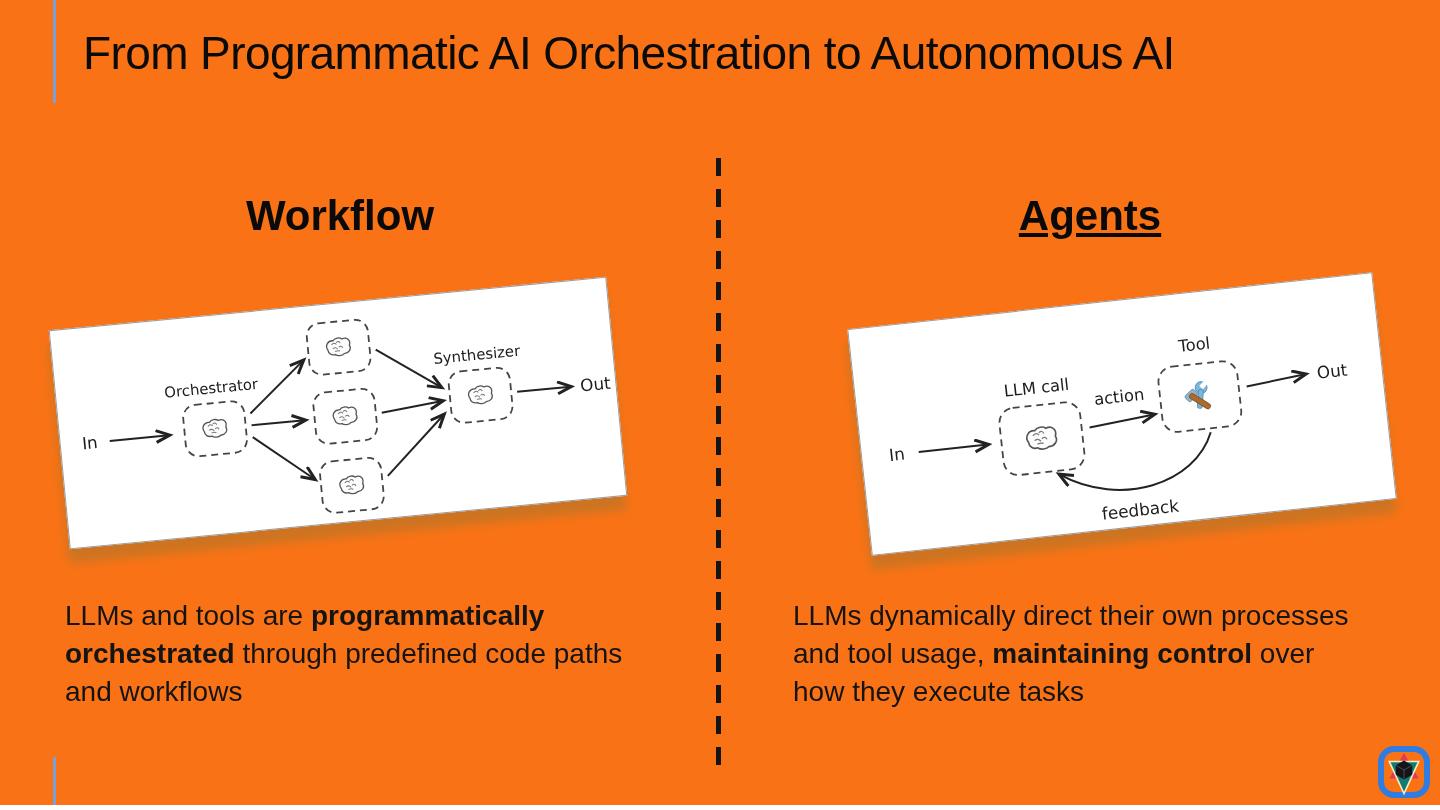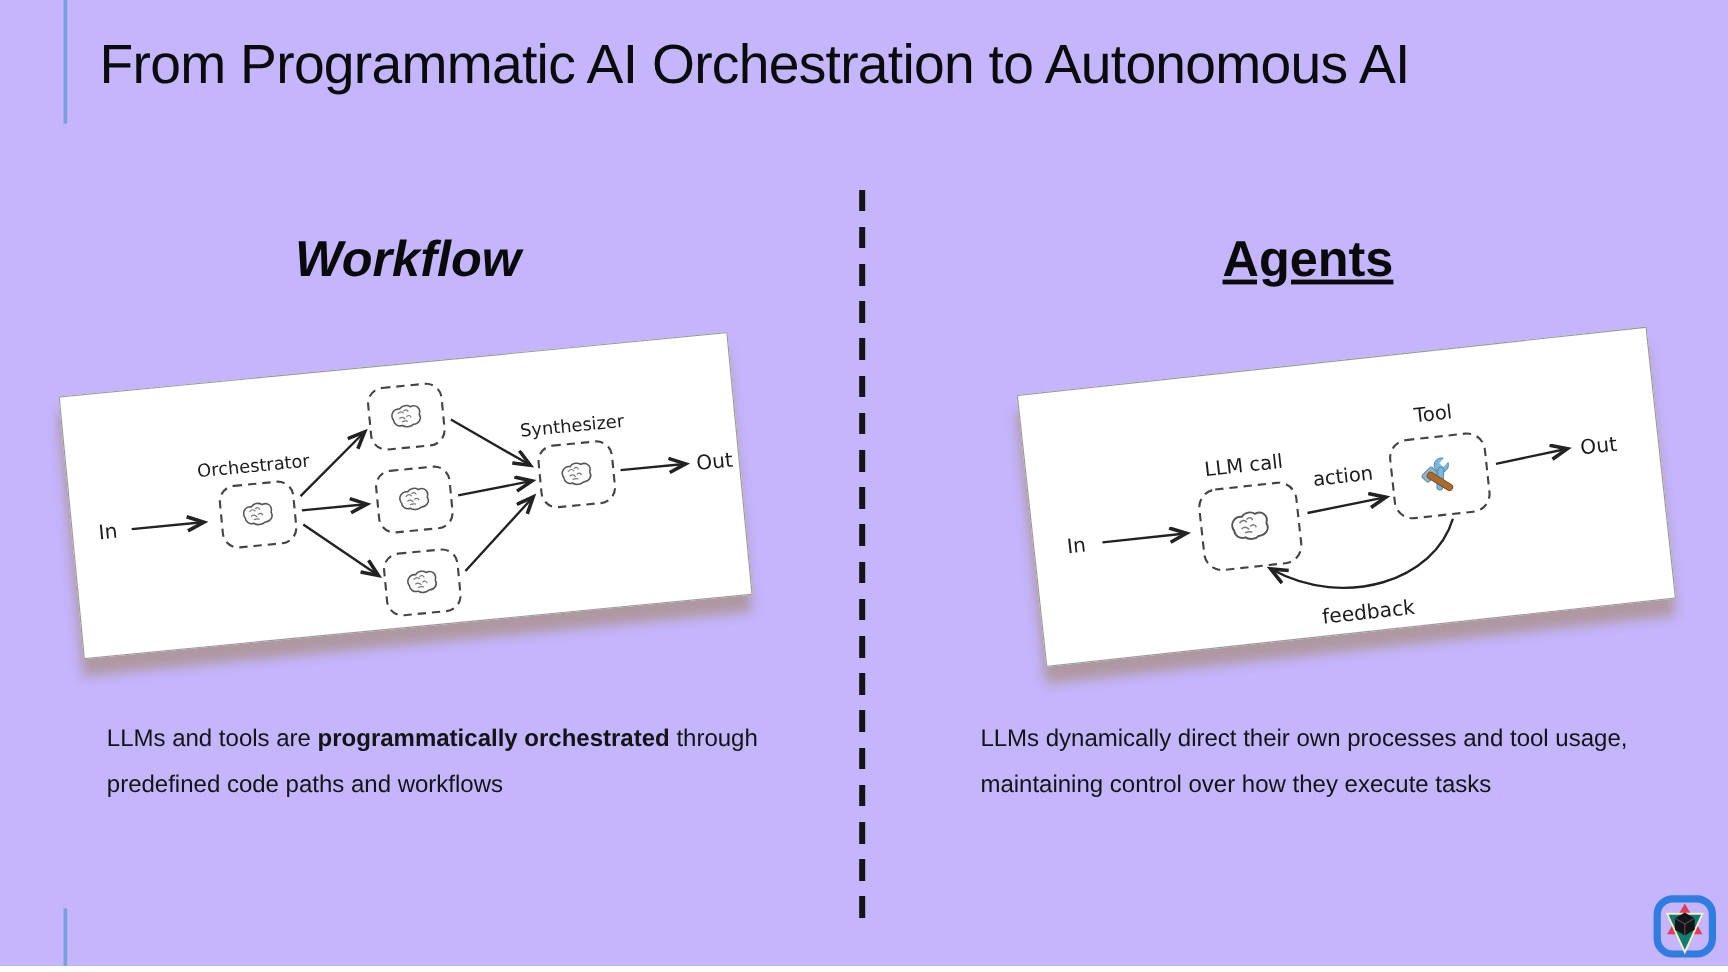--- a/index.html
+++ b/index.html
@@ -1,52 +1,52 @@
 <!DOCTYPE html>
 <html><head>
 <meta charset="utf-8">
 <style>
   * { margin:0; padding:0; box-sizing:border-box; }
   html,body { width:1440px; height:810px; }
   body { font-family:"Liberation Sans", sans-serif; }
   .slide {
     position:relative; width:1440px; height:810px;
-    background:#c4b5fd; overflow:hidden;
+    background:#f97316; overflow:hidden;
   }
   .accent-line { position:absolute; left:53px; width:3px; background:#7B9FD8; }
   .accent-top { top:0; height:103px; }
   .accent-bottom { top:757px; height:53px; }
   .slide-title {
     position:absolute; left:83px; top:26px;
     font-size:46px; font-weight:400; letter-spacing:-0.6px;
     color:#0b0b0b; white-space:nowrap;
   }
   .divider {
     position:absolute; left:716px; top:158px; width:5px; height:616px;
     background-image:repeating-linear-gradient(to bottom,
       #141414 0px, #141414 18px, transparent 18px, transparent 31px);
   }
   .col-heading {
     position:absolute; top:192px; text-align:center;
     font-size:42px; font-weight:700; color:#0a0a0a;
   }
-  .col-heading.left  { left:60px;  width:560px;font-style:italic; }
+  .col-heading.left  { left:60px;  width:560px; }
   .col-heading.right { left:810px; width:560px;text-decoration:underline; }
   .card {
     position:absolute; background:#ffffff;
     border:1px solid #9b9b9b;
     box-shadow:-2px 14px 10px rgba(150,118,48,0.45);
   }
   .card.left  { left:58px;  top:303px; width:560px; height:220px; transform:rotate(-5.5deg); }
   .card.right { left:858px; top:300px; width:528px; height:228px; transform:rotate(-6.2deg); }
   .card svg { display:block; width:100%; height:100%; }
   .hand { font-family:"DejaVu Sans", sans-serif; fill:#1c1c1c; }
   .caption {
     position:absolute; top:597px; width:575px;
-    font-size:20px; line-height:38px; color:#141414;margin-left:24px;
+    font-size:28px; line-height:38px; color:#141414;
   }
   .caption.left  { left:65px;  width:560px; }
   .caption.right { left:793px; width:560px; }
   .bottom-strip { position:absolute; left:0; bottom:0; width:1440px; height:5px; background:#ffffff; }
   .logo { position:absolute; left:1376px; top:744px; width:56px; height:56px; }
 </style>
 </head>
 <body>
 
 <div class="slide">
@@ -140,21 +140,21 @@
 
       <line x1="392" y1="100" x2="452" y2="94" stroke="#222" stroke-width="2" marker-end="url(#ahR)"></line>
       <text class="hand" x="464" y="100" font-size="17">Out</text>
 
       <path d="M351,142 C330,192 253,208 195,168" fill="none" stroke="#222" stroke-width="2" marker-end="url(#ahR)"></path>
       <text class="hand" x="272" y="218" font-size="17" text-anchor="middle">feedback</text>
     </svg>
   </div>
 
   <p class="caption left"><span>LLMs and tools are </span><span style="font-weight: bold;">programmatically orchestrated</span><span> through predefined code paths and workflows</span></p>
-  <p class="caption right"><span>LLMs dynamically direct their own processes and tool usage, </span><span style="font-weight: normal;">maintaining control</span><span> over how they execute tasks</span></p>
+  <p class="caption right"><span>LLMs dynamically direct their own processes and tool usage, </span><span style="font-weight: bold;">maintaining control</span><span> over how they execute tasks</span></p>
 
   <svg class="logo" viewBox="0 0 56 56">
     <rect x="5" y="5" width="46" height="46" rx="13" fill="none" stroke="#2F7DE1" stroke-width="6"></rect>
     <polygon points="28,9 42.7,34.5 13.3,34.5" fill="#E23A57"></polygon>
     <polygon points="28,49.5 13.3,17.5 42.7,17.5" fill="#0F7D72" stroke="#FCEFC8" stroke-width="1.6"></polygon>
     <polygon points="36.2,30.75 28,35.5 19.8,30.75 19.8,21.25 28,16.5 36.2,21.25" fill="#151417"></polygon>
     <path d="M28,26 L28,35.5 M28,26 L19.8,21.25 M28,26 L36.2,21.25" stroke="#4a4a52" stroke-width="1" fill="none"></path>
   </svg>
 
   <div class="bottom-strip"></div>

